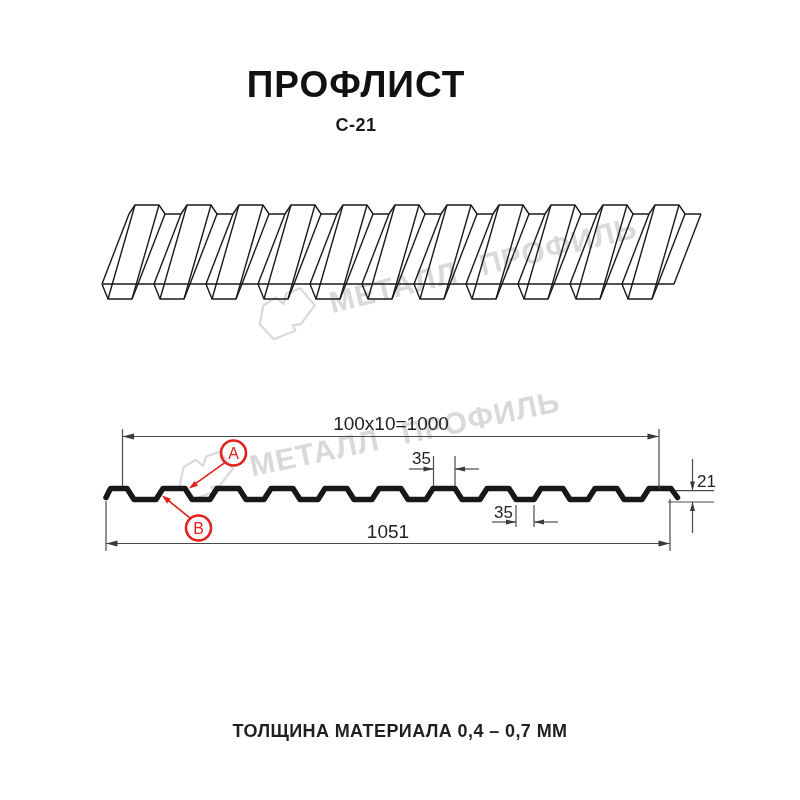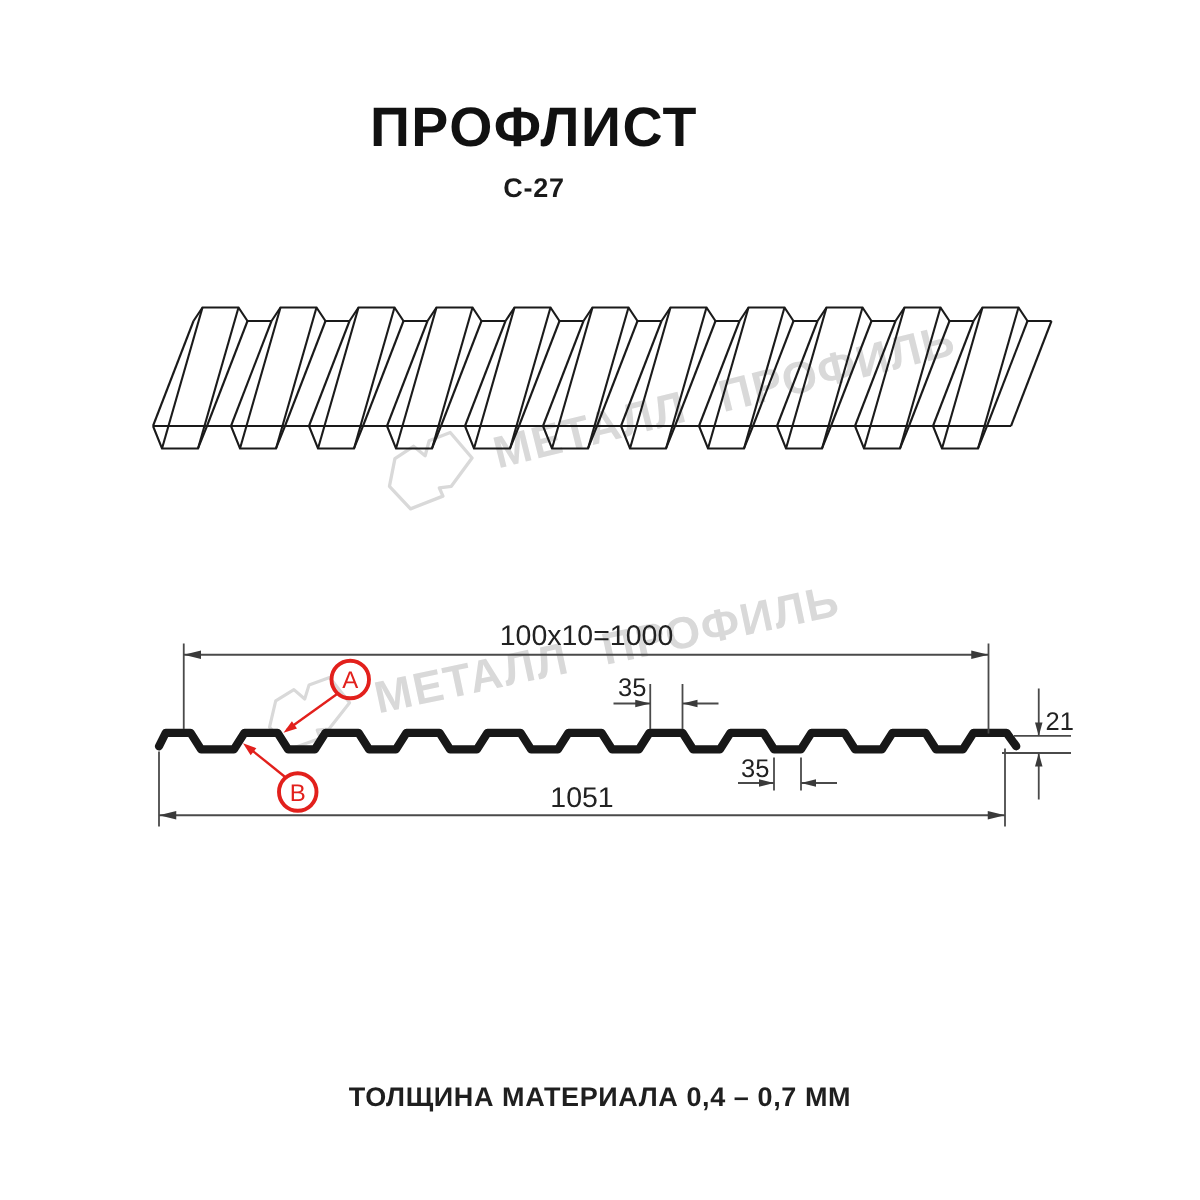--- a/index.html
+++ b/index.html
@@ -32,21 +32,21 @@
   .dimtxt-s{font-family:"Liberation Sans",sans-serif;font-size:17px;fill:#222222;}
   .red{stroke:#e2201c;fill:none;}
   .redtxt{font-family:"Liberation Sans",sans-serif;font-size:16px;fill:#e2201c;}
   .redarr{fill:#e2201c;stroke:none;}
 </style>
 </head>
 <body>
 
 <div class="header">
   <div class="title">ПРОФЛИСТ</div>
-  <div class="subtitle">С-27</div>
+  <div class="subtitle">С-21</div>
 </div>
 
 <div class="wm" id="wm1">
   <svg width="64" height="48" viewBox="0 0 62 48">
     <polygon points="2,27 10,10 24,5 30,13 35,4 50,2 60,22 42,37 34,36 35,42 12,45" fill="none" stroke="#d9d9d9" stroke-width="2.2" stroke-linejoin="round"></polygon>
   </svg>
   <span>МЕТАЛЛ ПРОФИЛЬ</span>
 </div>
 <div class="wm" id="wm2">
   <svg width="66" height="46" viewBox="0 0 62 48">

